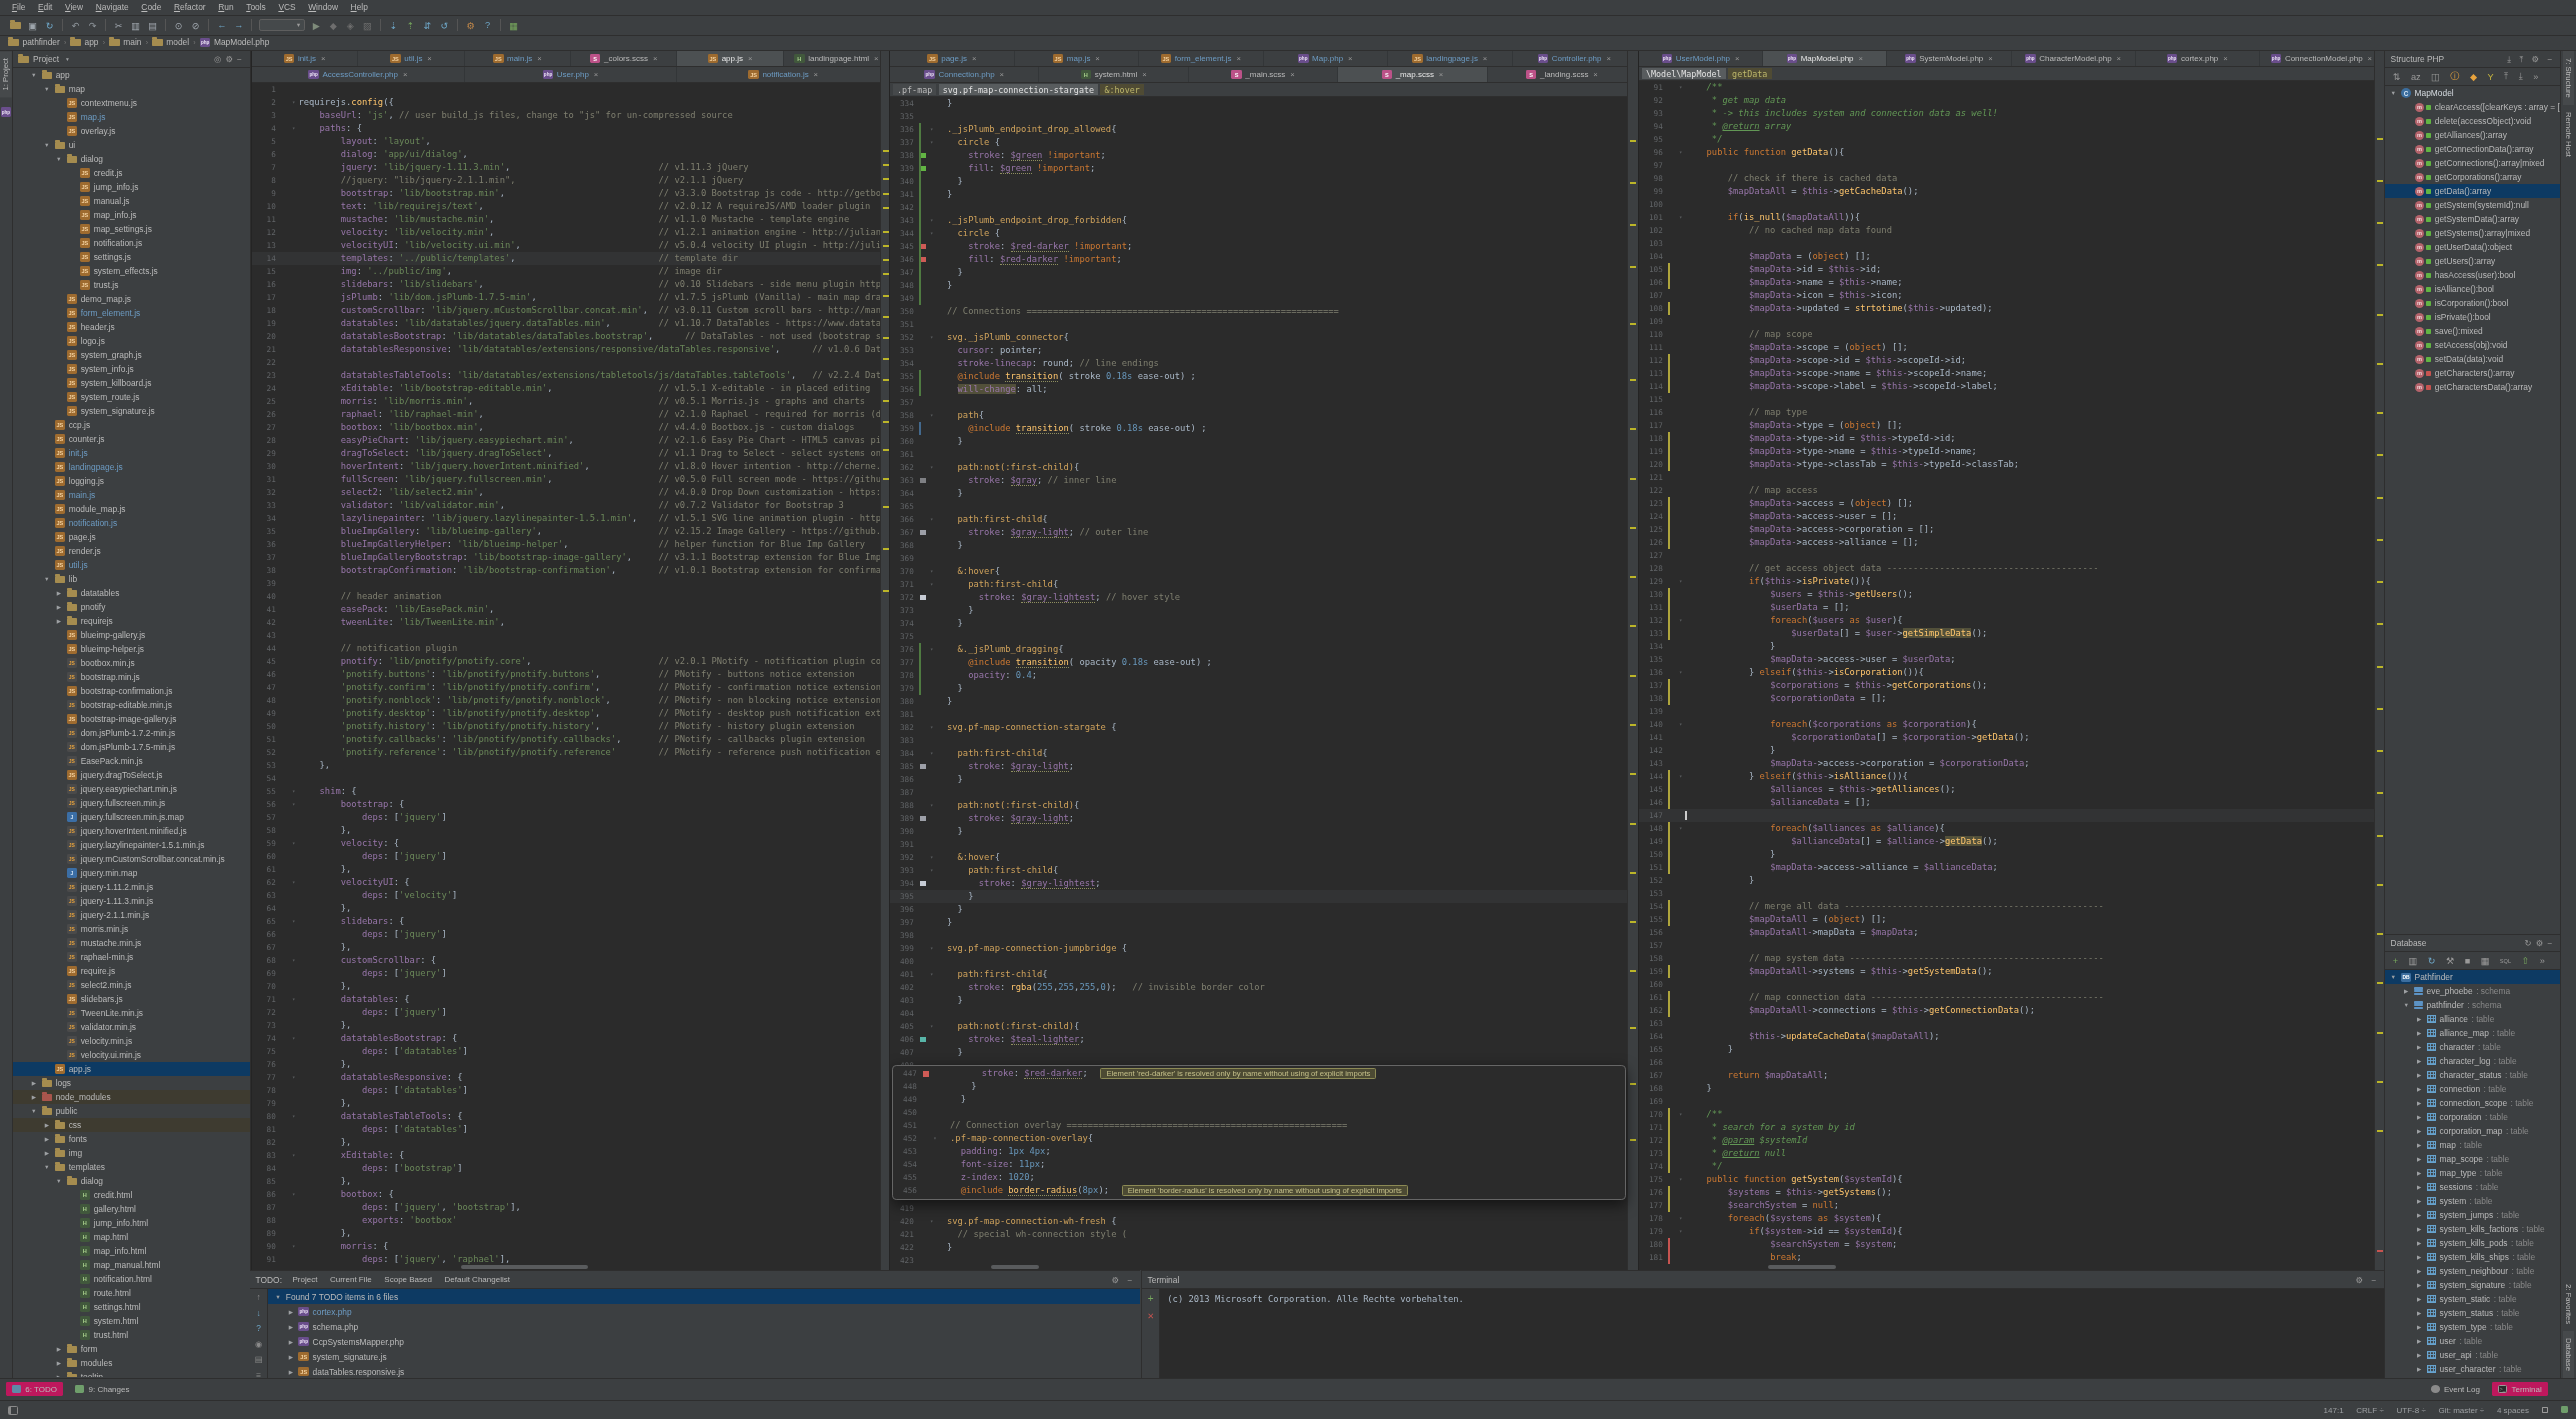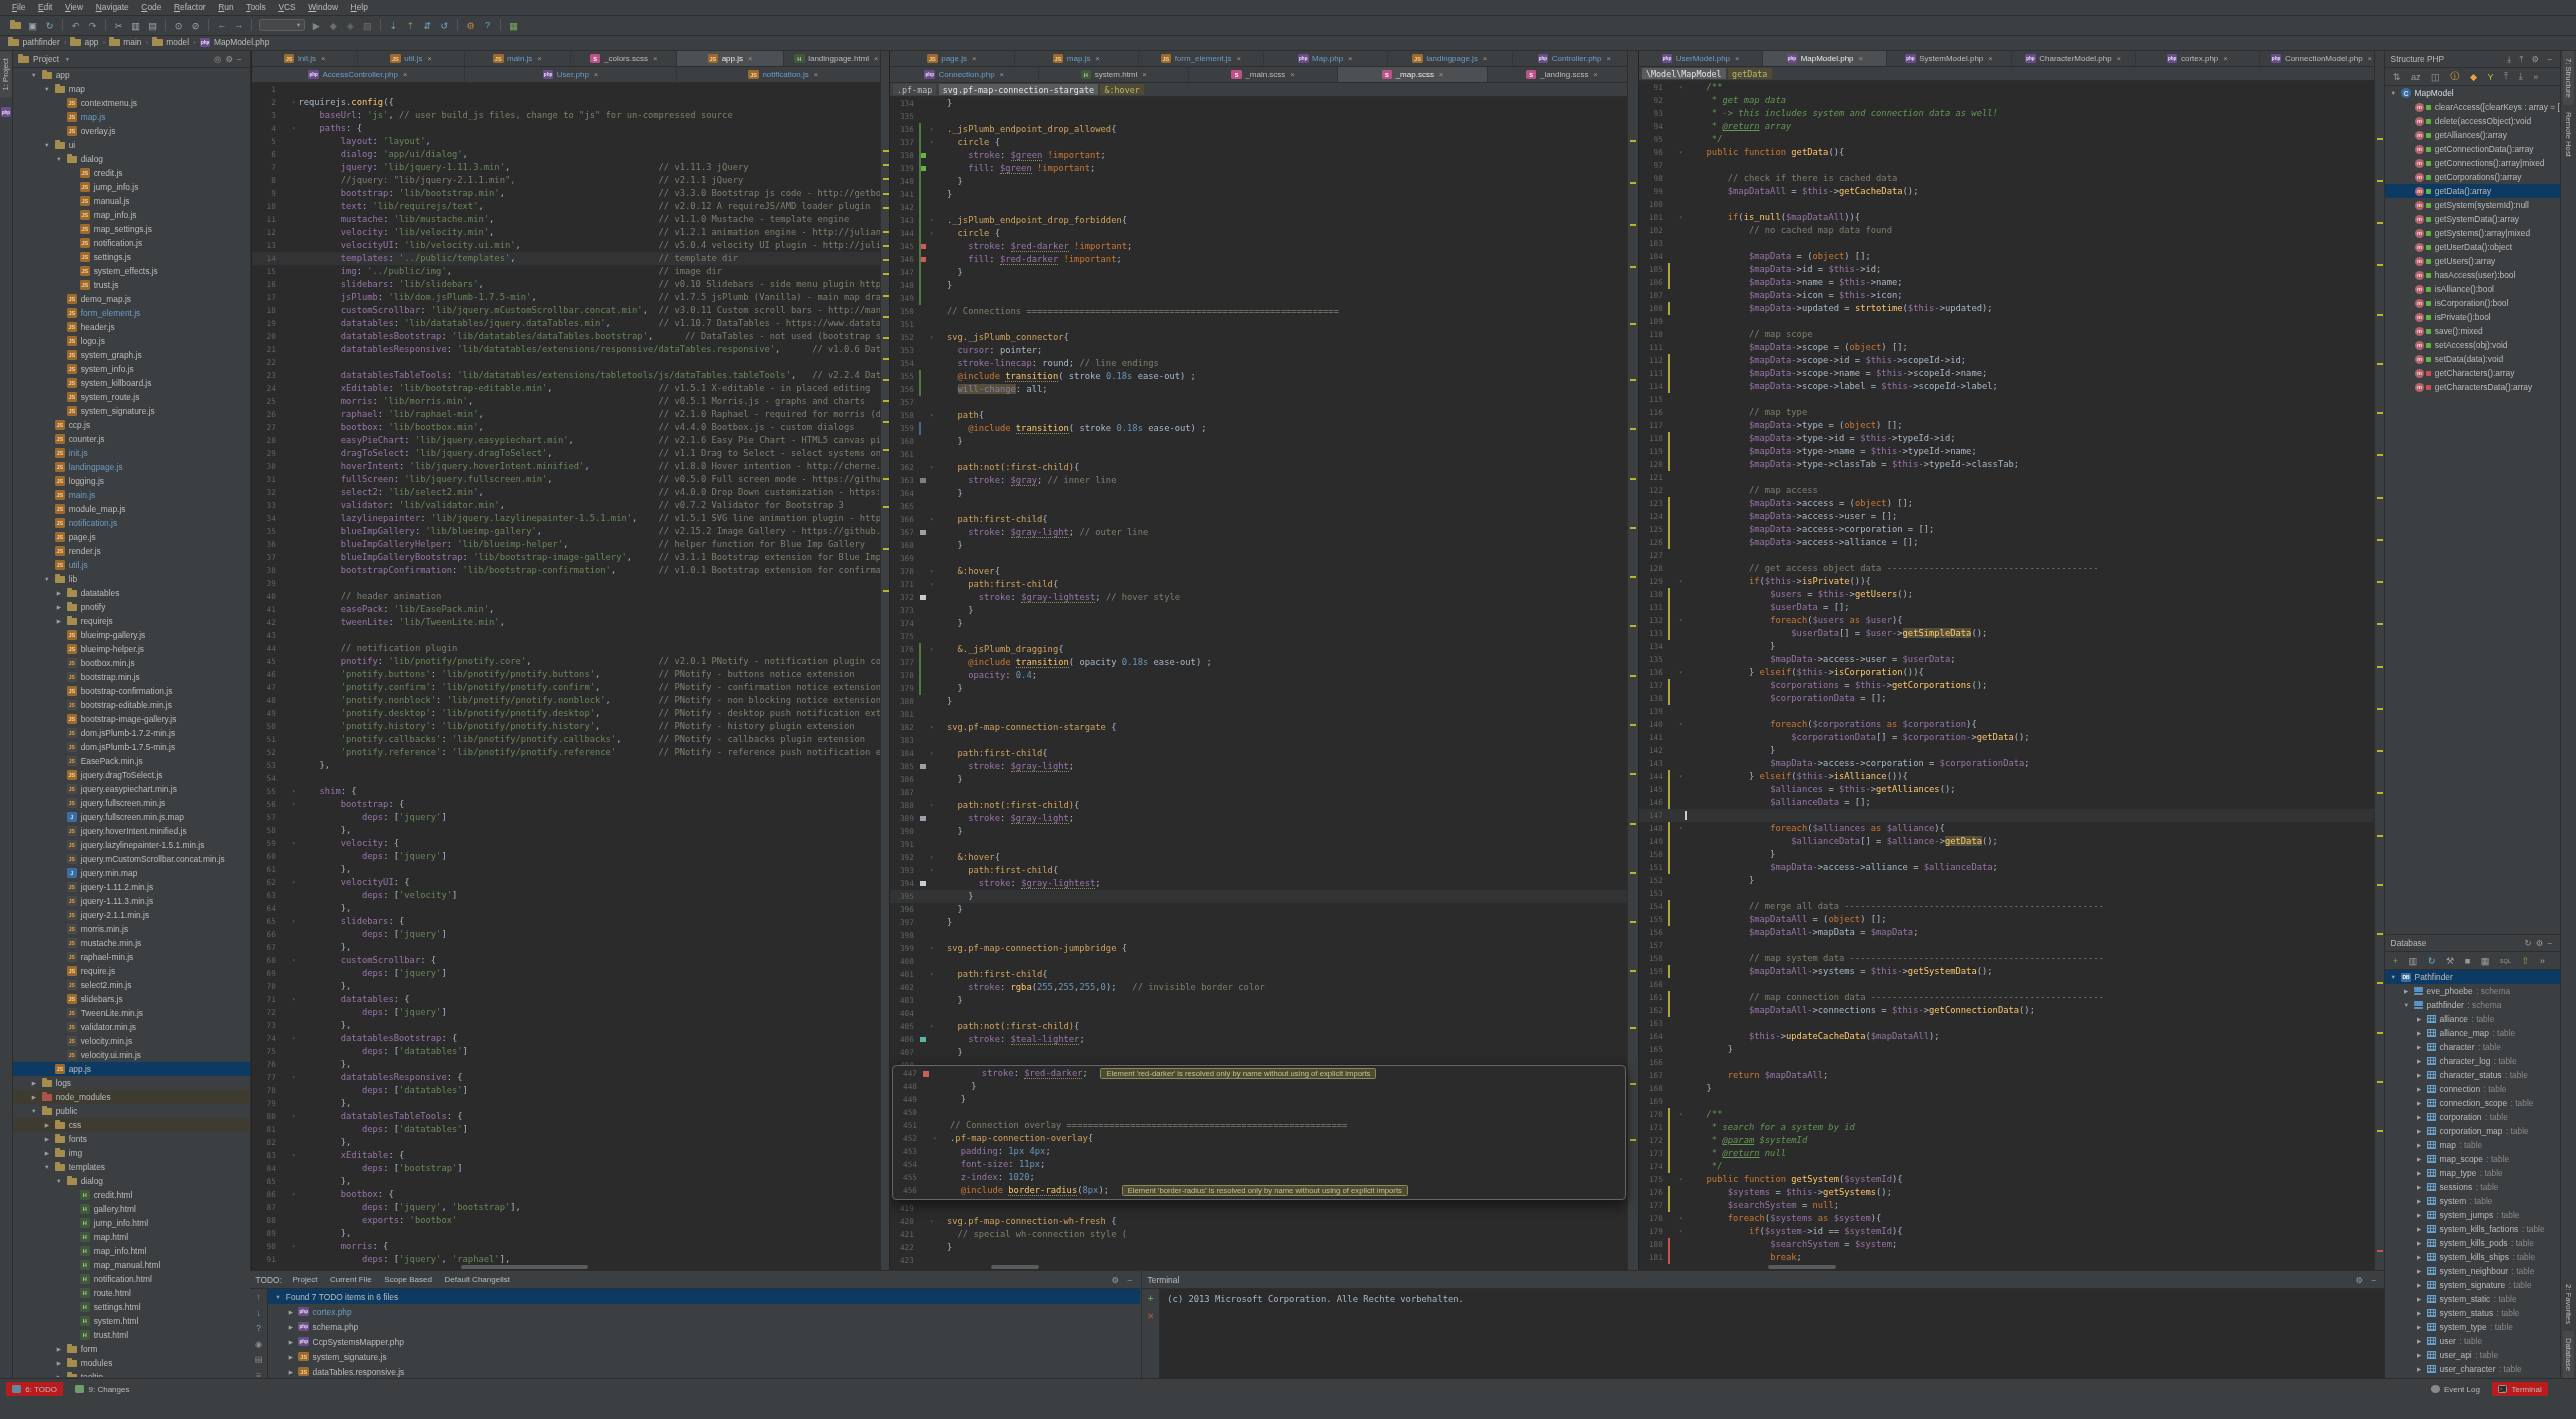--- a/index.html
+++ b/index.html
@@ -122,21 +122,21 @@
              font-family:"DejaVu Sans Mono",monospace;font-size:8.8px;line-height:13.4px;color:#A9B7C6;white-space:pre;}
   .term-vtools{position:absolute;left:0;top:18.3px;bottom:0;width:18.3px;border-right:0.7px solid #2e2e2e;background:#3C3F41;
                display:flex;flex-direction:column;align-items:center;padding-top:4.2px;gap:7px;}
   .blockcursor{display:inline-block;width:5px;height:10px;background:#A9B7C6;vertical-align:middle;}
   .htab{padding:2.1px 6.3px;color:#BBB;font-size:8px;}
 
   
   .bottombar{position:absolute;left:0;right:0;top:1378px;height:21px;border-top:0.7px solid #2e2e2e;
              display:flex;align-items:center;background:#3C3F41;}
   .twbtn{display:flex;align-items:center;gap:4.2px;padding:2.8px 6.3px;margin-left:5.6px;color:#BBB;font-size:8px;border-radius:1.4px;}
-  .twbtn.active{background:#b91c1c;}
+  .twbtn.active{background:#be185d;}
   .twico{width:9.2px;height:7.7px;border-radius:1.4px;background:#7A8A99;display:inline-block;}
   .twico.todo{background:#5F8AA6;} .twico.vcs{background:#6F9E6B;} .twico.balloon{background:#8A8A8A;border-radius:50%;}
   .twico.term{background:#2B2B2B;border:0.7px solid #9a9a9a;color:#9a9a9a;font-size:5px;line-height:6.3px;text-align:center;}
   .statusbar{position:absolute;left:0;right:0;top:1400px;height:20px;display:flex;align-items:center;
              padding:0 8.4px;color:#9DA0A3;font-size:8px;background:#3C3F41;border-top:0.7px solid #2e2e2e;}
   .statseg{margin-left:12.7px;white-space:nowrap;}
   .stattoggle{width:10px;height:8.4px;border:0.7px solid #8a8a8a;border-radius:1.4px;
               background:linear-gradient(90deg,#8a8a8a 2.1px,transparent 2.1px);}
 </style>
 </head>
@@ -1721,14 +1721,27 @@
           <span class="twico balloon"></span>
           <span>Event Log</span>
         </span>
         <span class="twbtn active">
           <span class="twico term">&gt;_</span>
           <span>Terminal</span>
         </span>
       </span>
   </div>
 
+  <div class="statusbar">
+    <span class="stattoggle"></span>
+    <span class="vspacer" style="flex:1;"></span>
+    <span id="statusRight" style="display:flex;">
+        <span class="statseg">147:1</span>
+        <span class="statseg">CRLF ÷</span>
+        <span class="statseg">UTF-8 ÷</span>
+        <span class="statseg">Git: master ÷</span>
+        <span class="statseg">4 spaces</span>
+        <span class="statseg"><span style="display:inline-block;width:6.3px;height:5.6px;border:0.7px solid #9a9a9a;border-radius:0.7px;"></span></span>
+        <span class="statseg"><span style="display:inline-block;width:7px;height:7px;border-radius:1.4px;background:#6F9E6B;"></span></span>
+      </span>
+  </div>
 </div>
 
 
 </body></html>

